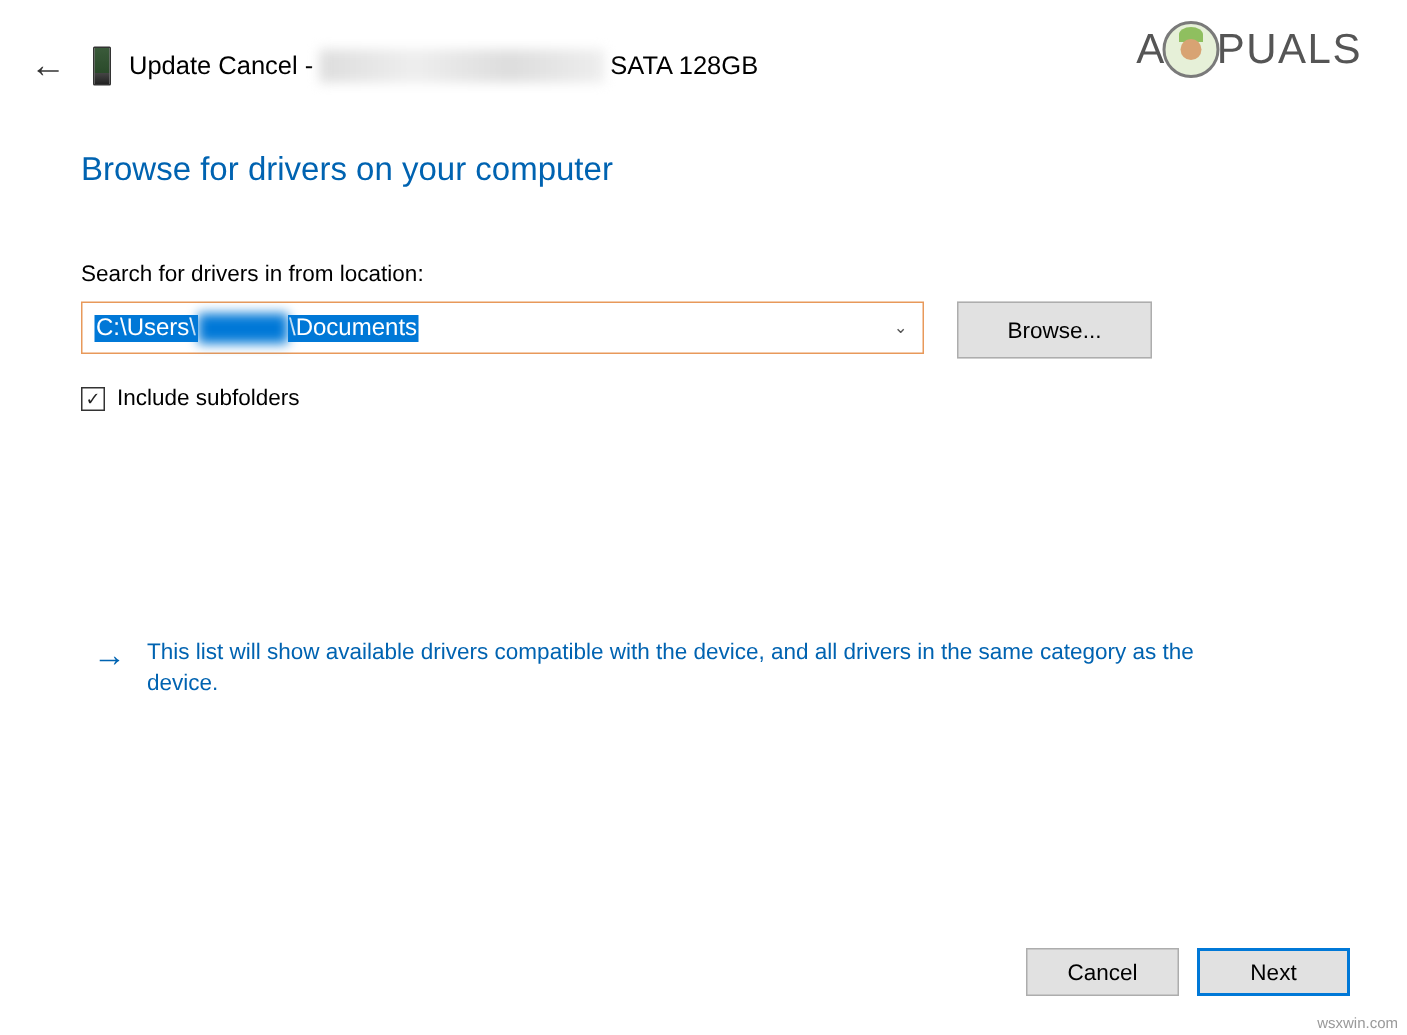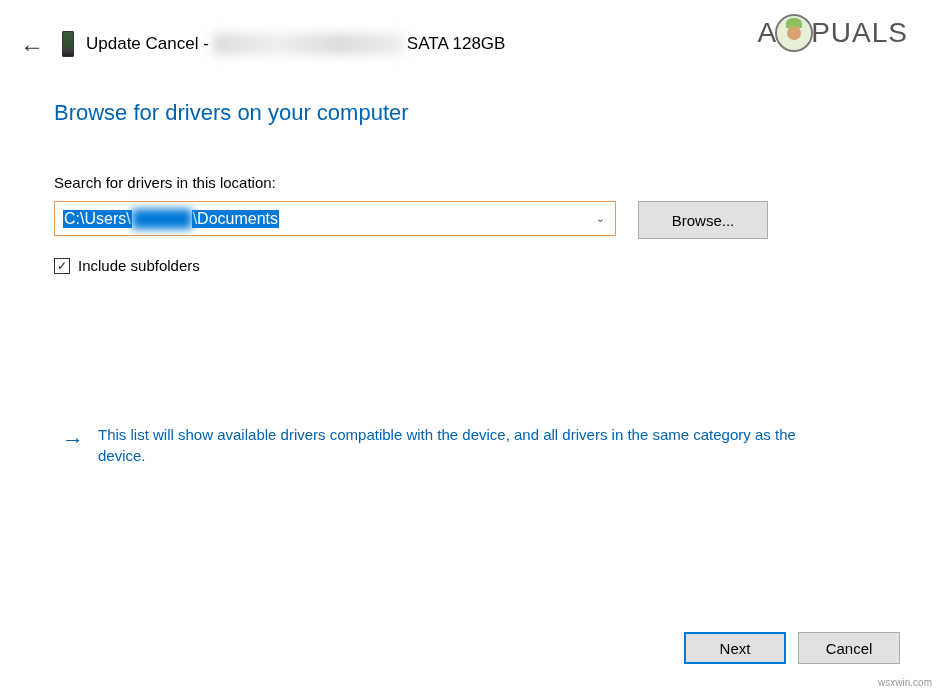--- a/index.html
+++ b/index.html
@@ -241,21 +241,21 @@
 
 <div class="watermark">
   <span>A</span>
   <span class="watermark-icon"></span>
   <span>PUALS</span>
 </div>
 
 <div class="main-content">
   <h1 class="page-title">Browse for drivers on your computer</h1>
 
-  <div class="field-label">Search for drivers in this location:</div>
+  <div class="field-label">Search for drivers in from location:</div>
 
   <div class="location-row">
     <div class="location-input">
       <span class="location-input-text">
         <span class="highlight-seg">C:\Users\</span>
           <span class="blur-user"></span>
           <span class="highlight-seg">\Documents</span>
       </span>
       <span class="dropdown-caret">⌄</span>
     </div>
@@ -271,17 +271,17 @@
     <div class="option-link">
       <span class="option-arrow">→</span>
       <div class="option-text">
         <div class="option-desc">This list will show available drivers compatible with the device, and all drivers in the same category as the device.</div>
       </div>
     </div>
   </div>
 </div>
 
 <div class="footer">
+  <button class="footer-btn">Cancel</button>
   <button class="footer-btn primary">Next</button>
-  <button class="footer-btn">Cancel</button>
 </div>
 
 <div class="source-mark">wsxwin.com</div>
 
 </body></html>

